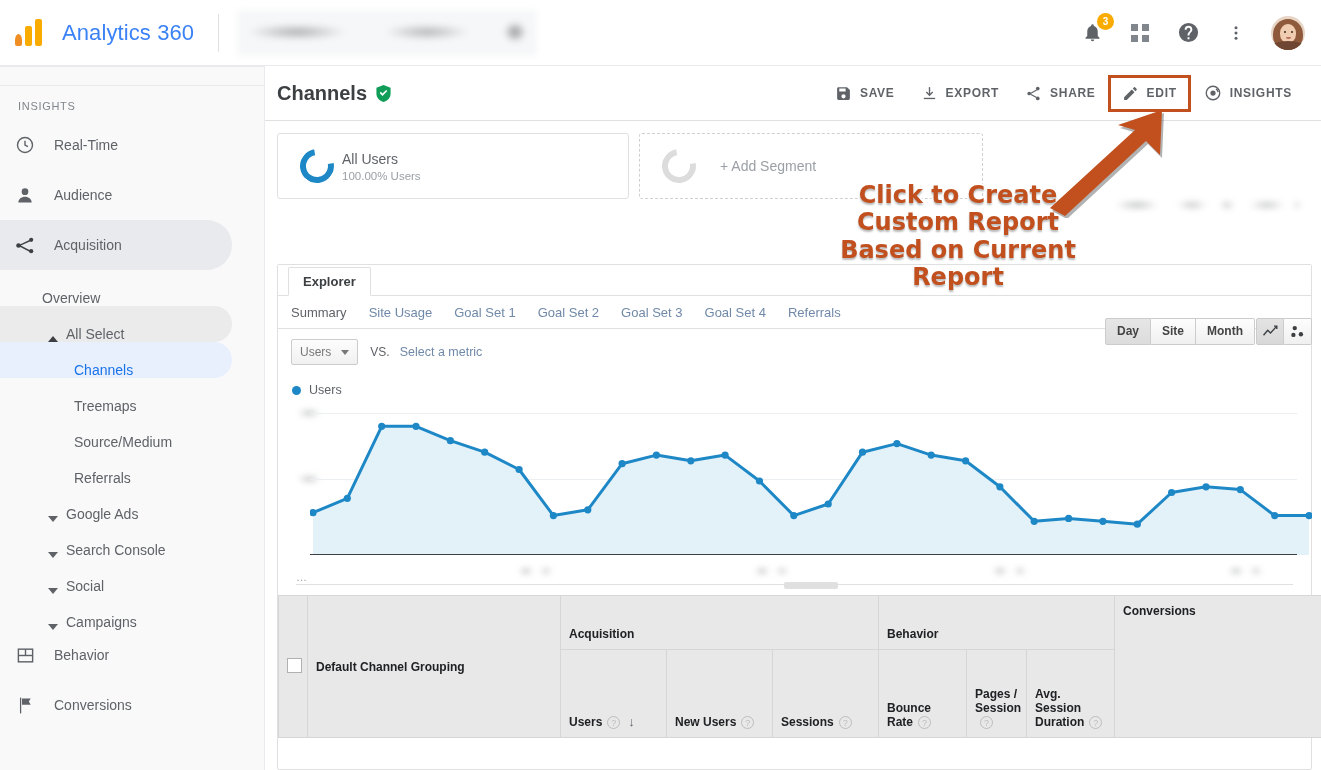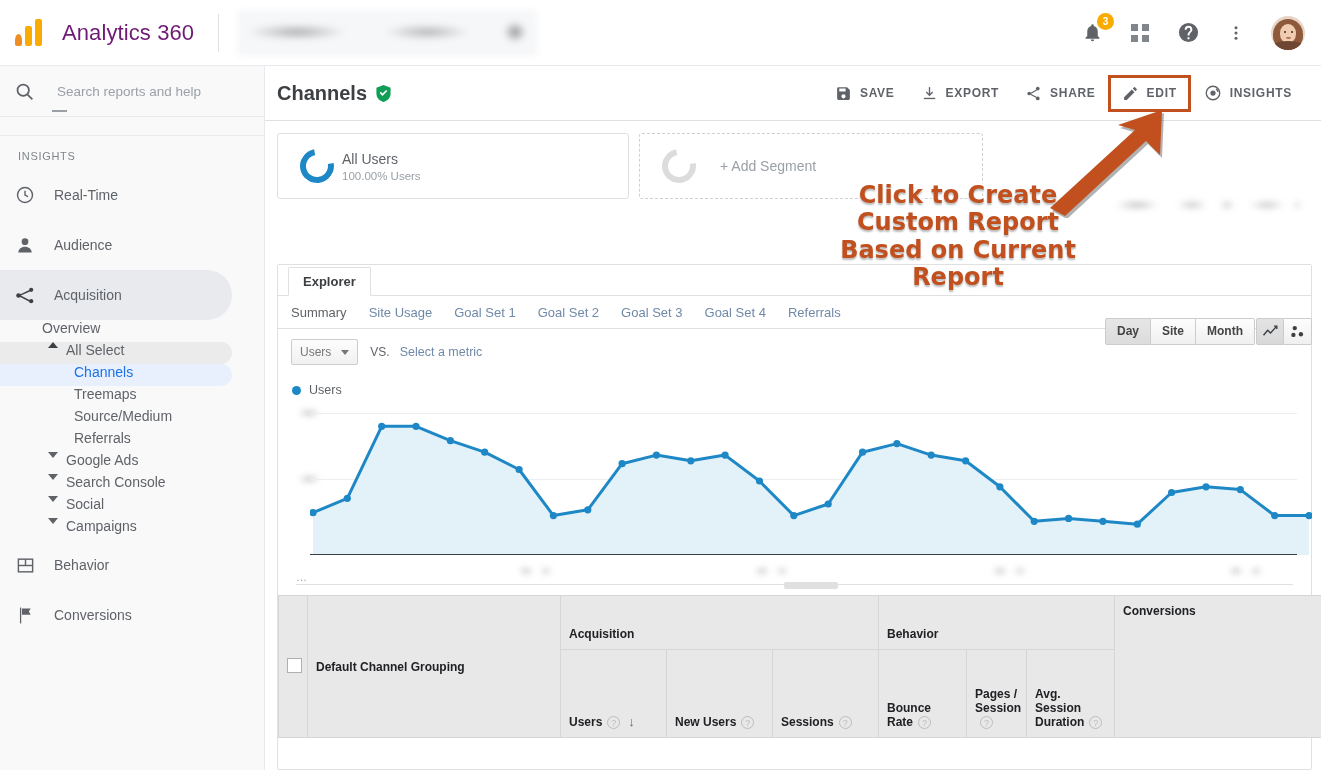--- a/index.html
+++ b/index.html
@@ -17,21 +17,21 @@
     background:#fff; border-bottom:1px solid #e8eaed;
     display:flex; align-items:center;
   }
   .ga-logo{ margin-left:14px; width:34px; height:34px; position:relative; }
   .ga-logo i{ position:absolute; bottom:4px; border-radius:2px; display:block; }
   .ga-logo i.b1{ left:1px;  width:7px; height:12px; background:#f9ab00; }
   .ga-logo i.b2{ left:11px; width:7px; height:20px; background:#f9ab00; }
   .ga-logo i.b3{ left:21px; width:7px; height:27px; background:#f9ab00; }
   .ga-logo i.b1{ background:#ef8e23; border-radius:50% 50% 2px 2px;}
   .brand{
-    margin-left:14px; font-size:22px; color:#701a75; letter-spacing:.1px;
+    margin-left:14px; font-size:22px; color:#3b82f6; letter-spacing:.1px;
     font-family:"Liberation Sans", sans-serif; white-space:nowrap;
   }
   .acct-divider{ width:1px; height:38px; background:#e0e0e0; margin-left:24px; }
   .acct-blur{
     margin-left:18px; width:300px; height:46px; border-radius:3px;
     background:
       radial-gradient(ellipse 70px 11px at 60px 22px, rgba(110,112,116,.55), rgba(110,112,116,0) 72%),
       radial-gradient(ellipse 60px 11px at 190px 22px, rgba(110,112,116,.5), rgba(110,112,116,0) 72%),
       radial-gradient(ellipse 16px 15px at 278px 22px, rgba(80,82,86,.62), rgba(80,82,86,0) 70%),
       linear-gradient(#f6f7f8,#f6f7f8);
@@ -76,21 +76,21 @@
     font-weight:normal;
   }
   .nav-item{
     height:50px; display:flex; align-items:center; cursor:pointer; position:relative;
     border-radius:0 25px 25px 0; margin-right:32px; padding-left:14px;
   }
   .nav-item .lbl{ font-size:14px; color:#5f6368; margin-left:18px; white-space:nowrap; }
   .nav-item .ico{ width:22px; height:22px; display:flex; align-items:center; justify-content:center; }
   .nav-item.active{ background:#e8eaed; }
   .sub-item{
-    height:22px; display:flex; align-items:flex-start; cursor:pointer;
+    height:36px; display:flex; align-items:flex-end; cursor:pointer;
     border-radius:0 20px 20px 0; margin-right:32px; padding-left:42px;
   }
   .sub-item .lbl{ font-size:14px; color:#5f6368; white-space:nowrap; }
   .sub-item.indent2{ padding-left:74px; }
   .sub-item.sel{ background:#e8f0fe; }
   .sub-item.sel .lbl{ color:#1a73e8; }
   .sub-item.shaded{ background:#ebebec; }
   .tri{ width:0;height:0;margin-right:8px; }
   .tri.down{ border-left:5px solid transparent;border-right:5px solid transparent;border-top:6px solid #5f6368; }
   .tri.up{ border-left:5px solid transparent;border-right:5px solid transparent;border-bottom:6px solid #3c4043; }
@@ -285,27 +285,20 @@
         <div class="face"></div>
       <div class="eye l"></div>
         <div class="eye r"></div>
         <div class="mouth"></div>
       <div class="shoulder"></div>
     </div>
   </div>
 </div>
 
 <div class="sidebar">
-  <div class="searchrow">
-    <svg width="21" height="21" viewBox="0 0 24 24" fill="none" stroke="#5f6368" stroke-width="2">
-        <circle cx="10.5" cy="10.5" r="6.5"></circle>
-        <line x1="15.5" y1="15.5" x2="21" y2="21"></line>
-      </svg>
-    <input placeholder="Search reports and help" style="">
-  </div>
   <div class="sb-divider"></div>
   <div class="partial-item"></div>
   <div class="sb-divider"></div>
 
   <div class="sec-label">INSIGHTS</div>
 
   <div class="nav-item">
     <span class="ico">
       <svg width="20" height="20" viewBox="0 0 24 24" fill="none" stroke="#5f6368" stroke-width="1.7">
           <circle cx="12" cy="12" r="9"></circle>

